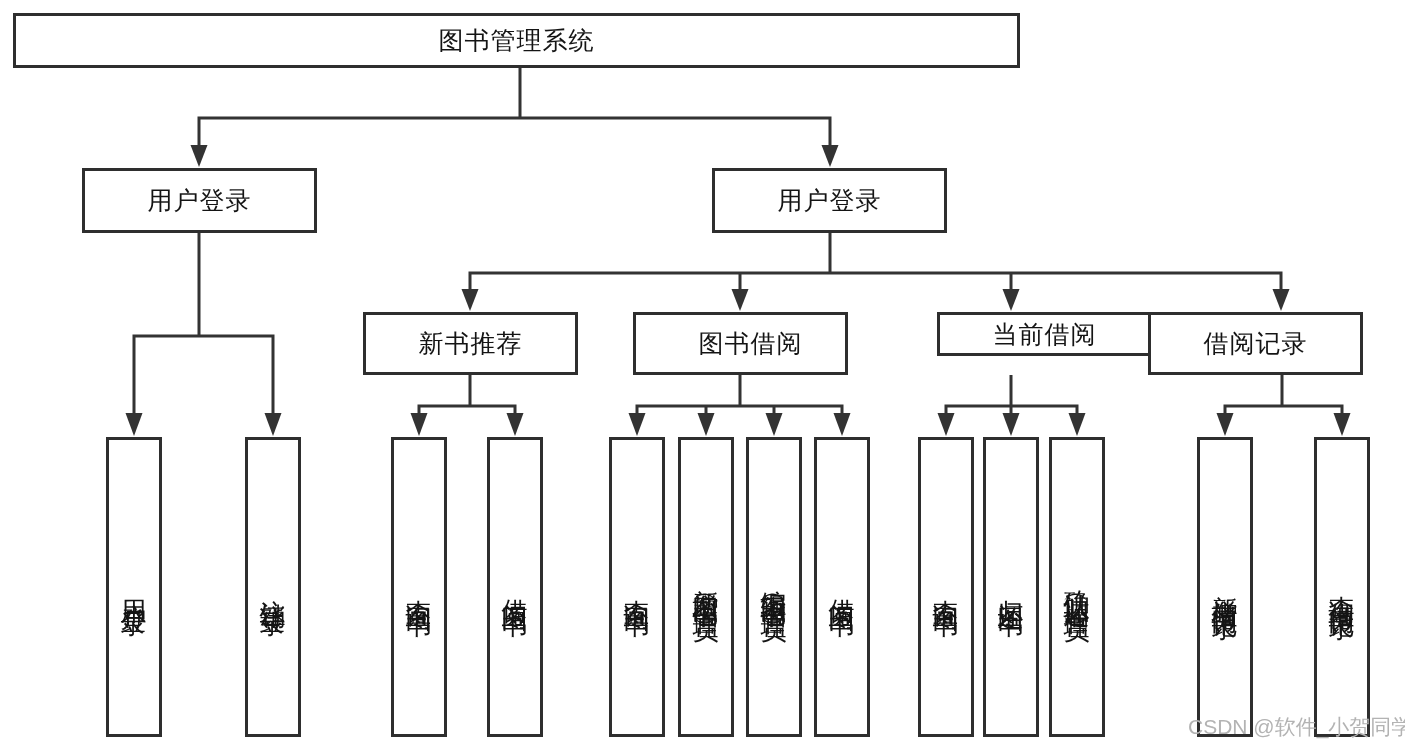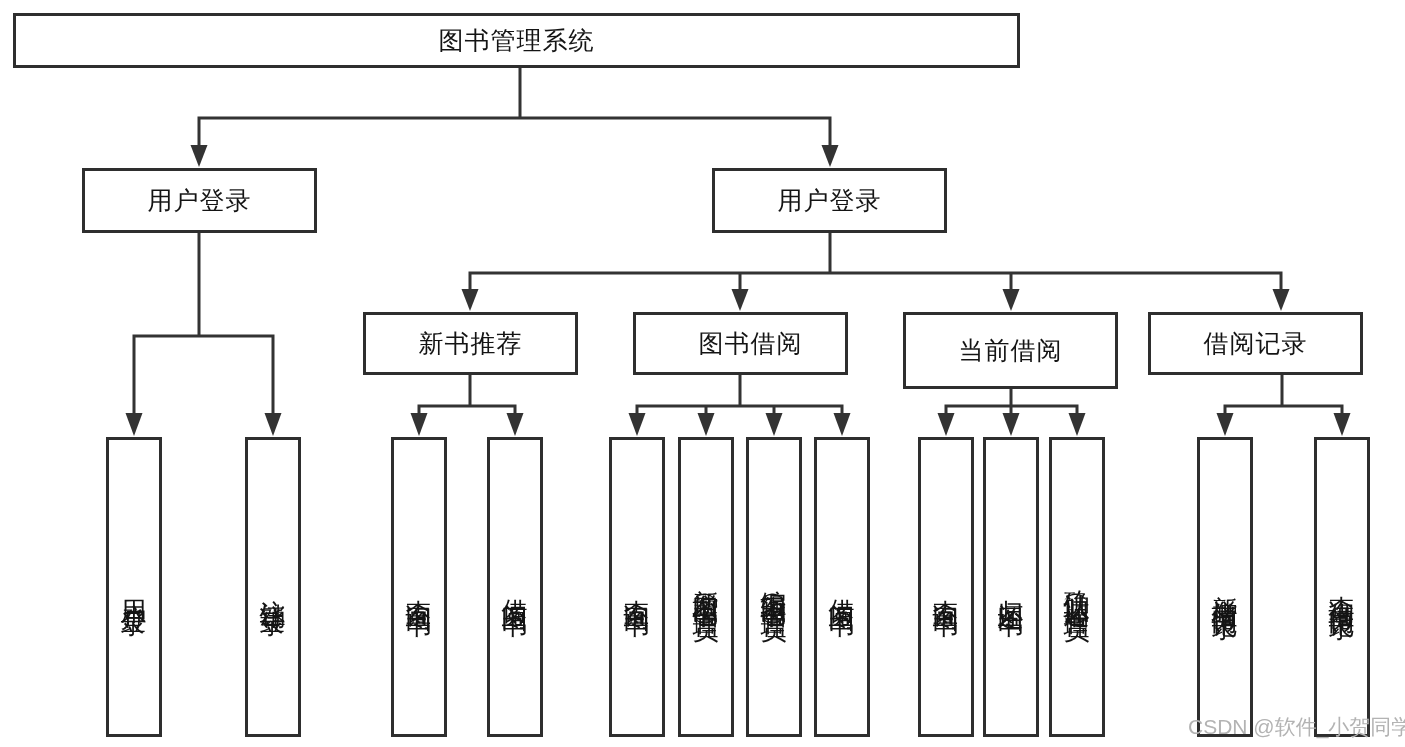--- a/index.html
+++ b/index.html
@@ -38,21 +38,21 @@
     line-height:1;
   }
   
   .n-root   {left:13px;  top:13px;  width:1007px; height:55px;}
   
   .n-user   {left:82px;  top:168px; width:235px; height:65px;}
   .n-manage {left:712px; top:168px; width:235px; height:65px;}
   
   .n-l3a {left:363px;  top:312px; width:215px; height:63px;}
   .n-l3b {left:633px;  top:312px; width:215px; height:63px;padding-left:20px;}
-  .n-l3c {left:903px;  top:312px; width:215px; height:77px;}
+  .n-l3c {left:937px;  top:312px; width:215px; height:44px;}
   .n-l3d {left:1148px; top:312px; width:215px; height:63px;}
   
   .leaf{width:56px;height:300px;top:437px;}
   .lf-1 {left:106px;}
   .lf-2 {left:245px;}
   .lf-3 {left:391px;}
   .lf-4 {left:487px;}
   .lf-5 {left:609px;}
   .lf-6 {left:678px;}
   .lf-7 {left:746px;}

